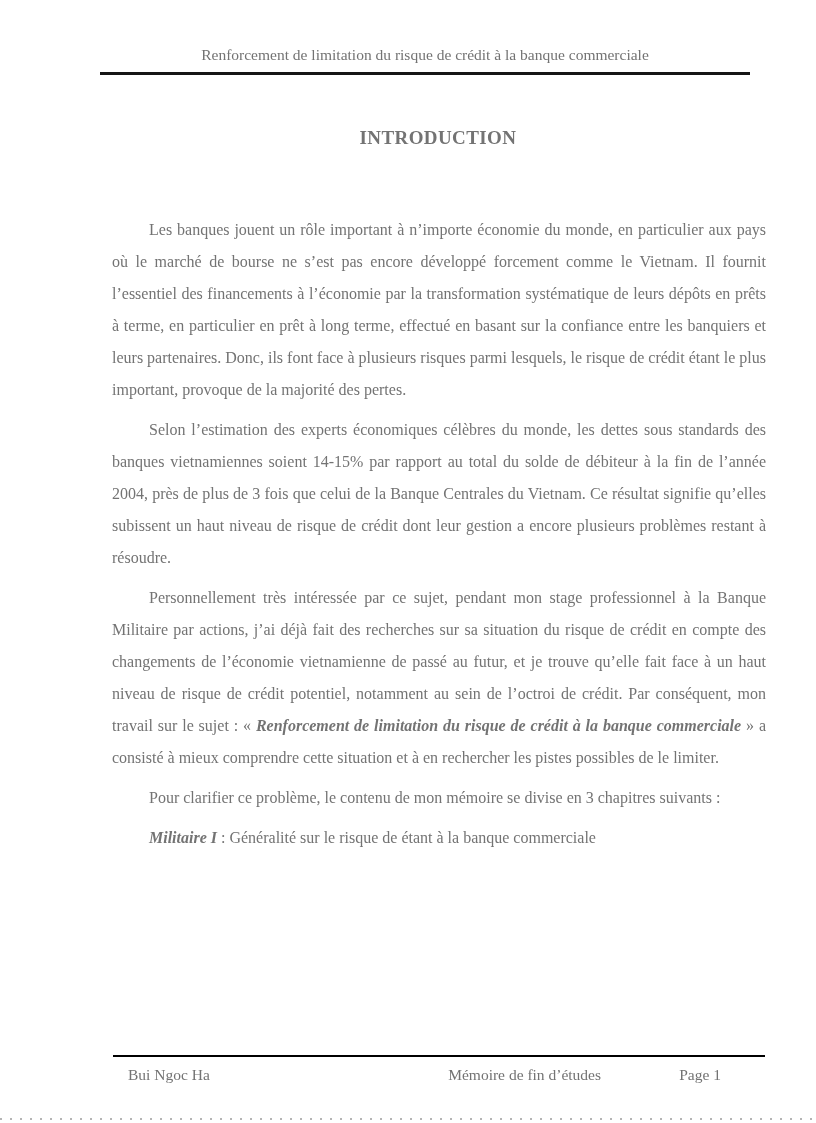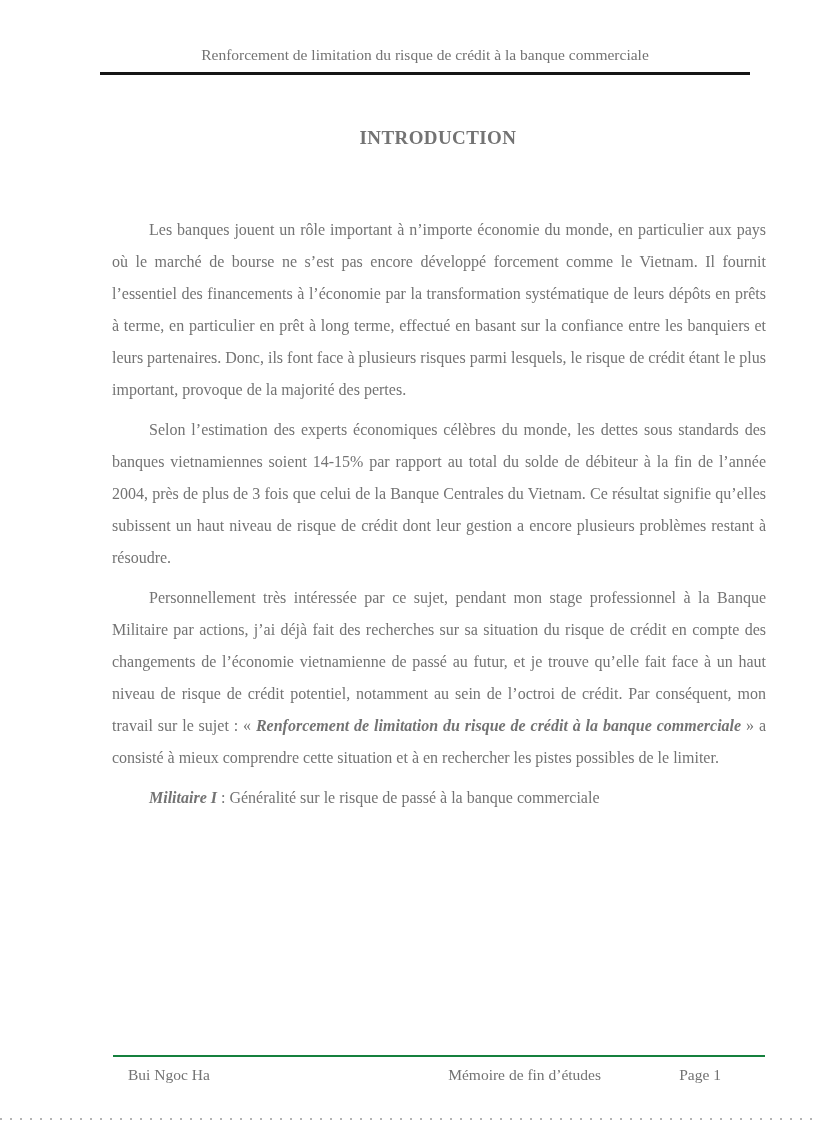--- a/index.html
+++ b/index.html
@@ -55,21 +55,21 @@
     line-height: 32px;
   }
   .seg { font-style: normal; font-weight: normal; }
   .seg.bi { font-style: italic; font-weight: bold; }
   
   .running-footer {
     position: absolute;
     top: 1055px;
     left: 113px;
     width: 652px;
-    border-top: 2px solid #15803d;
+    border-top: 2px solid #000000;
     padding-top: 9px;
     display: flex;
     align-items: baseline;
     font-size: 15.5px;
   }
   .footer-left   { margin-left: 15px; width: 190px; text-align: left; }
   .footer-center { flex: 1; text-align: right; }
   .footer-right  { margin-right: 44px; width: 120px; text-align: right; }
   
   .page-edge-dots {
@@ -89,21 +89,22 @@
   <div class="running-header">
     <span>Renforcement de limitation du risque de crédit à la banque  commerciale</span>
   </div>
 
   <h1 class="doc-title">INTRODUCTION</h1>
 
   <div class="doc-body" id="doc-body">
       <p class="para"><span class="seg">Les banques jouent un rôle important à n’importe économie du monde, en particulier aux pays où le marché de bourse ne s’est pas encore développé forcement comme le Vietnam. Il fournit l’essentiel des financements à l’économie par la transformation systématique de leurs dépôts en prêts à terme, en particulier en prêt à long terme, effectué en basant sur la confiance entre les banquiers et leurs partenaires. Donc, ils font face à plusieurs risques parmi lesquels, le risque de crédit étant le plus important, provoque de la majorité des pertes.</span></p>
       <p class="para"><span class="seg">Selon l’estimation des experts économiques célèbres du monde, les dettes sous standards des banques vietnamiennes soient 14-15% par rapport au total du solde de débiteur à la fin de l’année 2004, près de plus de 3 fois que celui de la Banque Centrales du Vietnam. Ce résultat signifie qu’elles subissent un haut niveau de risque de crédit dont leur gestion a encore plusieurs problèmes restant à résoudre.</span></p>
       <p class="para"><span class="seg">Personnellement très intéressée par ce sujet, pendant mon stage professionnel à la Banque Militaire par actions, j’ai déjà fait des recherches sur sa situation du risque de crédit en compte des changements de l’économie vietnamienne de passé au futur, et je trouve qu’elle fait face à un haut niveau de risque de crédit potentiel, notamment au sein de l’octroi de crédit. Par conséquent, mon travail sur le sujet : « </span><span class="seg bi">Renforcement de limitation du risque de crédit à la banque commerciale</span><span class="seg"> » a consisté à mieux comprendre cette situation et à en rechercher les pistes possibles de le limiter.</span></p>
-      <p class="para"><span class="seg bi">Militaire I</span><span class="seg"> : Généralité sur le risque de passé à la banque  commerciale</span></p>
+      <p class="para"><span class="seg">Pour clarifier ce problème, le contenu de mon mémoire se divise en 3 chapitres suivants  :</span></p>
+      <p class="para"><span class="seg bi">Militaire I</span><span class="seg"> : Généralité sur le risque de étant à la banque  commerciale</span></p>
     </div>
 
   <div class="running-footer">
     <span class="footer-left">Bui Ngoc Ha</span>
     <span class="footer-center">Mémoire de fin d’études</span>
     <span class="footer-right">Page 1</span>
   </div>
 
   <div class="page-edge-dots"></div>
 

